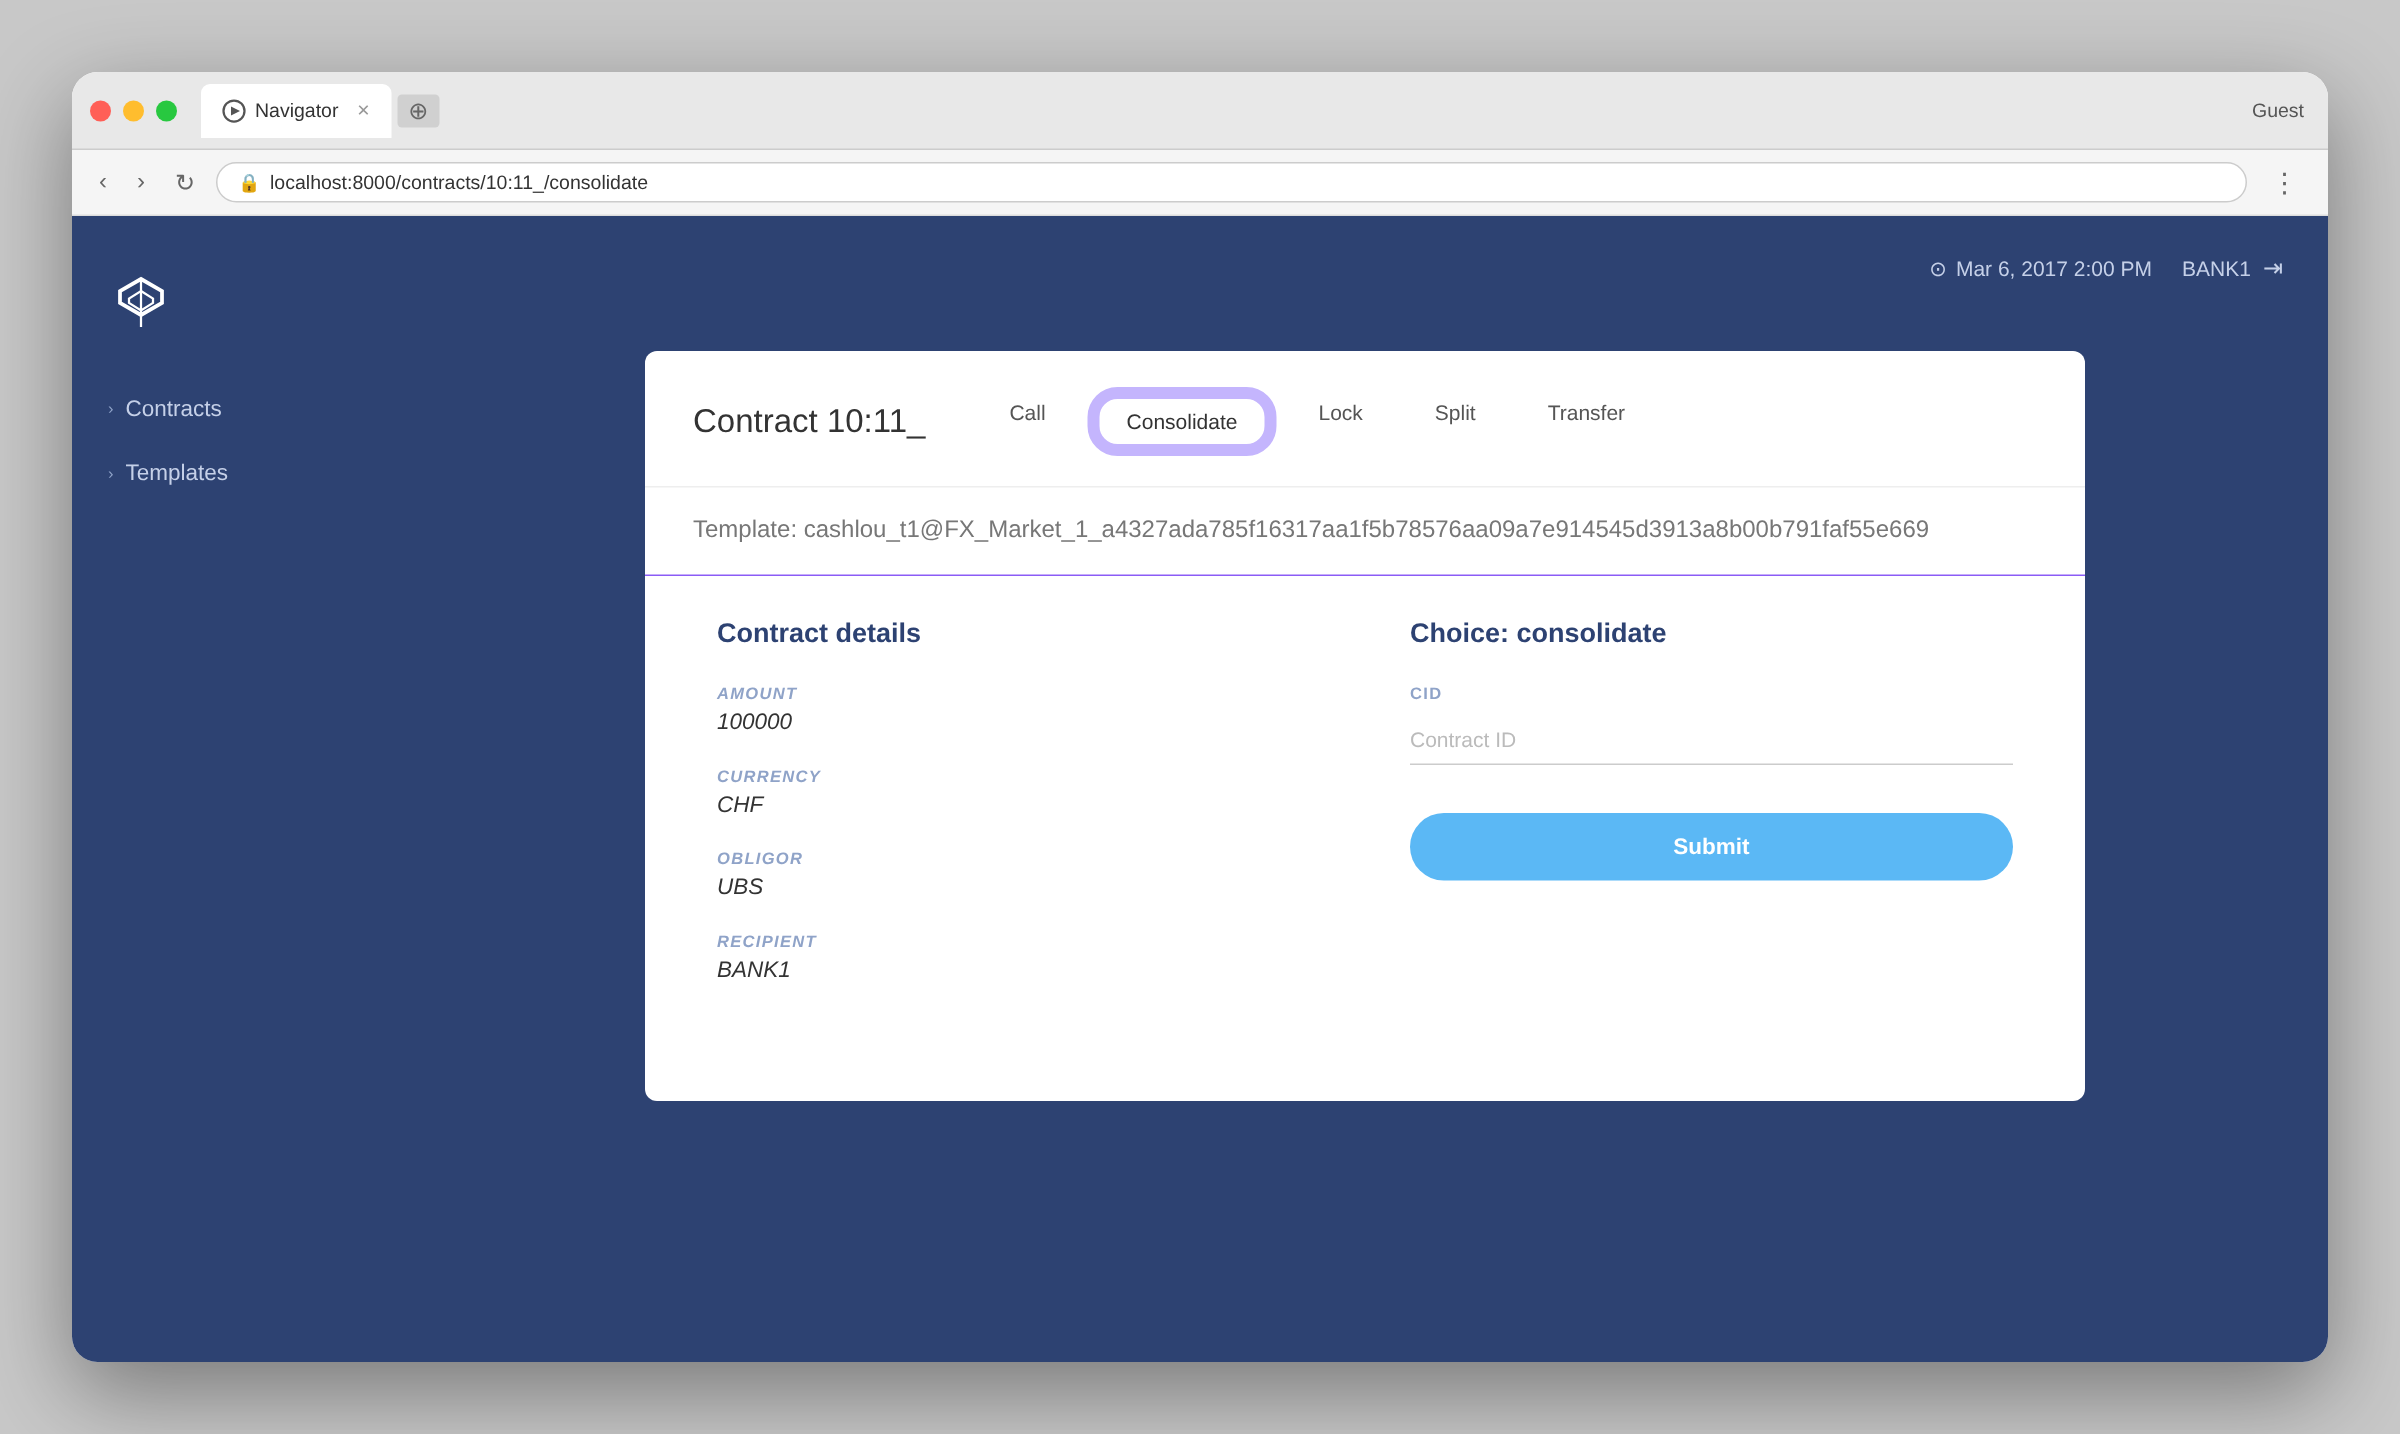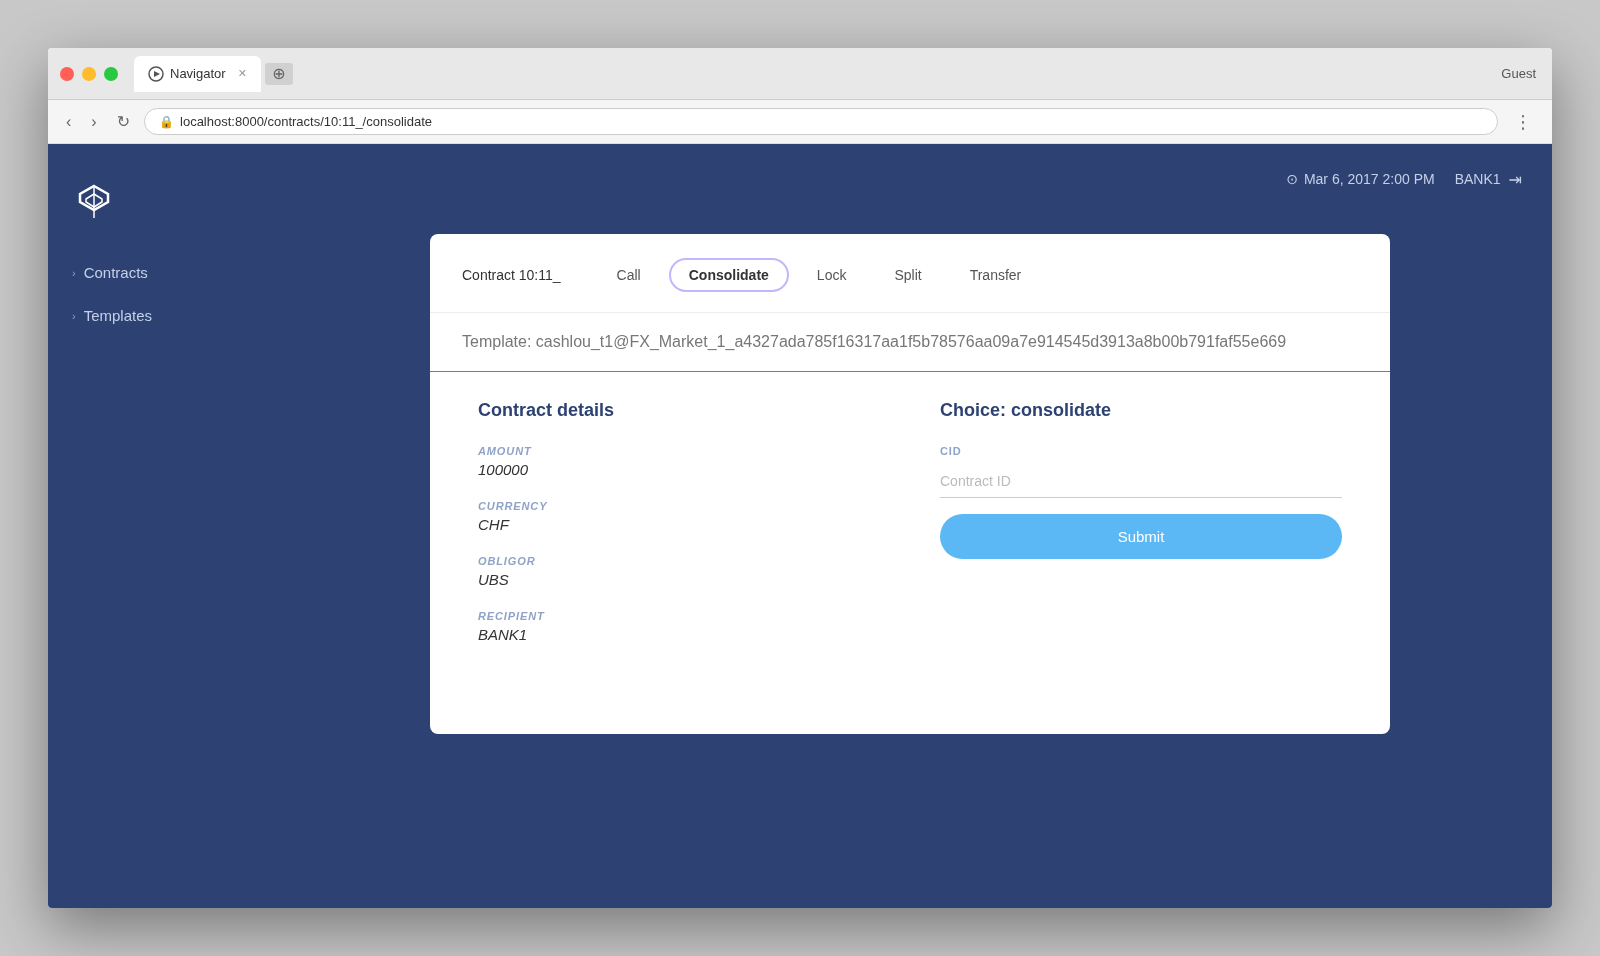--- a/index.html
+++ b/index.html
@@ -9,21 +9,21 @@
       width: 1600px;
       height: 956px;
       overflow: hidden;
     }
 
     
     .browser-window {
       width: 1504px;
       height: 860px;
       margin: 48px auto;
-      border-radius: 4px;
+      border-radius: 17px;
       box-shadow: 0 20px 60px rgba(0,0,0,0.4);
       overflow: hidden;
       background: #fff;
     }
 
     .browser-titlebar {
       background: #e8e8e8;
       height: 52px;
       display: flex;
       align-items: center;
@@ -206,21 +206,21 @@
     
     .contract-header {
       display: flex;
       align-items: center;
       padding: 24px 32px 20px;
       border-bottom: 1px solid #eee;
       gap: 24px;
     }
 
     .contract-title {
-      font-size: 14px;
+      font-size: 22px;
       color: #333;
       font-weight: 400;
       margin-right: 12px;
     }
 
     .contract-tabs {
       display: flex;
       align-items: flex-start;
       gap: 8px;
     }
@@ -228,23 +228,23 @@
     .tab-item {
       padding: 7px 18px;
       border-radius: 20px;
       font-size: 14px;
       color: #555;
       cursor: pointer;
       border: 2px solid transparent;
     }
 
     .tab-item.active {
-      border: 2px solid #c4b5fd;
+      border: 8px solid #c4b5fd;
       color: #333;
-      font-weight: 700;
+      font-weight: 400;
     }
 
     
     .template-line {
       padding: 20px 32px;
       font-size: 16px;
       color: #777;
       border-bottom: 1px solid #8b5cf6;
     }
 
@@ -326,21 +326,22 @@
 
     .submit-btn {
       width: 100%;
       padding: 14px;
       background: #5bb8f5;
       border: none;
       border-radius: 25px;
       color: #fff;
       font-size: 15px;
       cursor: pointer;
-      font-weight: 400;
+      margin-top: 16px;
+      font-weight: 700;
     }
 
     
     .full-layout {
       display: flex;
       height: 100%;
     }
 
     .content-area {
       flex: 1;

